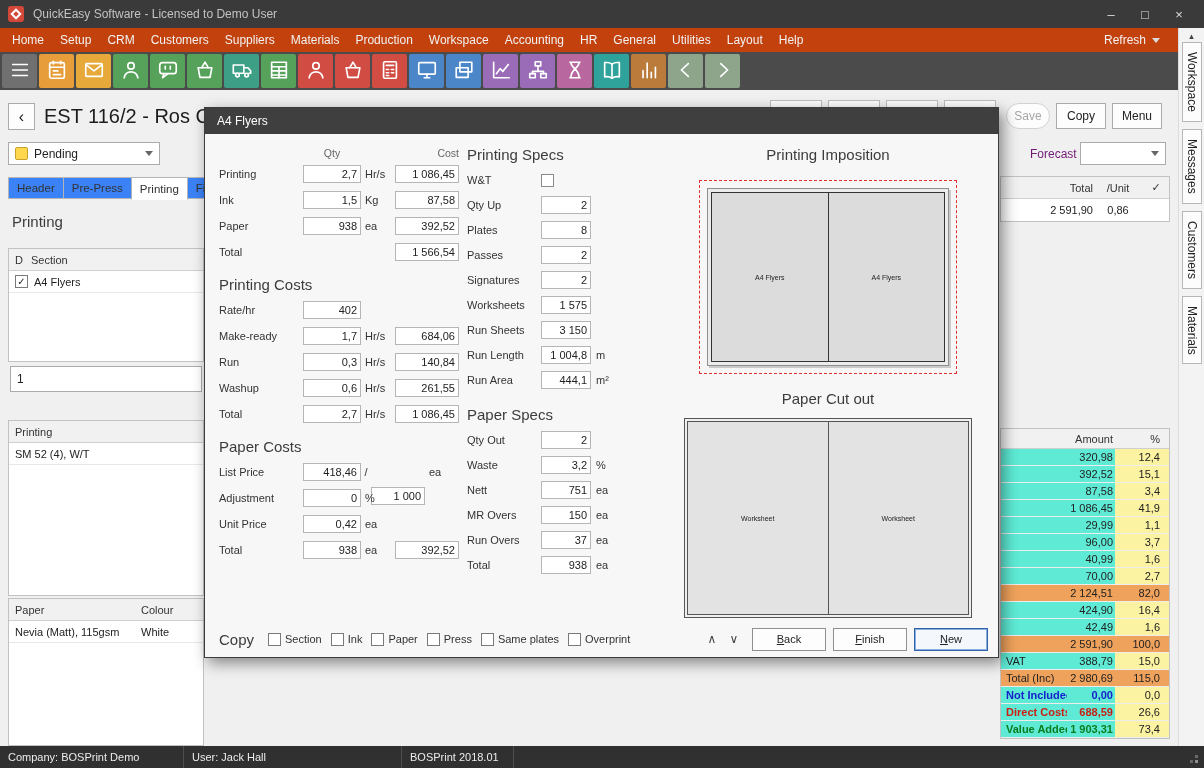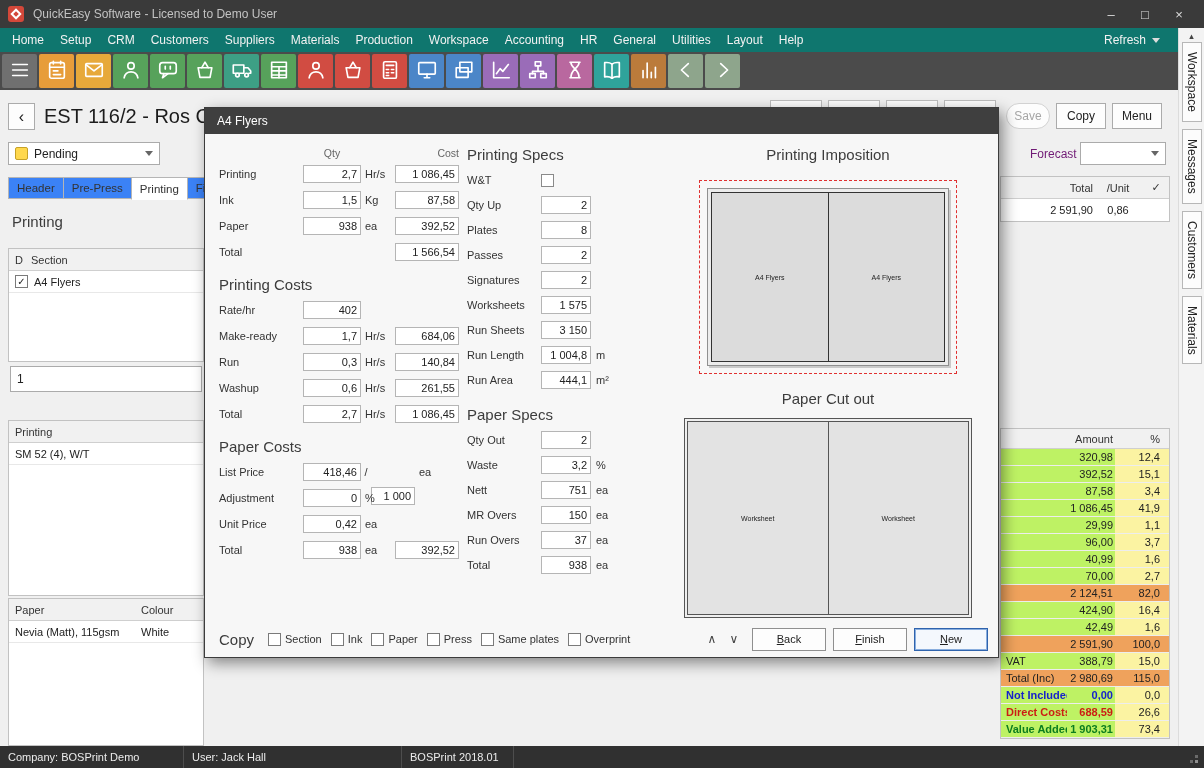--- a/index.html
+++ b/index.html
@@ -9,21 +9,21 @@
 
   
   .titlebar{position:absolute;left:0;top:0;width:1204px;height:28px;background:#3a3a3a;display:flex;align-items:center;padding:0 8px;}
   .app-icon{width:16px;height:16px;background:#d4483a;border-radius:3px;position:relative;flex:0 0 auto;}
   .app-icon i{position:absolute;inset:4px;border:2px solid #fff;transform:rotate(45deg);display:block;}
   .titlebar .title{color:#c3c3c3;margin-left:9px;font-size:12px;}
   .win-controls{margin-left:auto;display:flex;}
   .wbtn{width:34px;height:28px;display:flex;align-items:center;justify-content:center;color:#ddd;font-size:13px;cursor:default;}
 
   
-  .menubar{position:absolute;left:0;top:28px;width:1204px;height:24px;background:#0f766e;display:flex;align-items:center;padding:0 4px;}
+  .menubar{position:absolute;left:0;top:28px;width:1204px;height:24px;background:#c2410c;display:flex;align-items:center;padding:0 4px;}
   .menu-items{display:flex;height:100%;}
   .menu-item{color:#f2f2f2;padding:0 8px;display:flex;align-items:center;font-size:12px;}
   .menu-refresh{margin-left:auto;margin-right:40px;color:#f2f2f2;display:flex;align-items:center;gap:6px;font-size:12px;}
   .menu-refresh .caret{border-top-color:#ddd;margin-left:0;}
 
   
   .toolbar{position:absolute;left:0;top:52px;width:1178px;height:38px;background:#4b4b4b;display:flex;align-items:center;padding:0 2px;gap:2px;}
   .ticon{width:35px;height:34px;display:flex;align-items:center;justify-content:center;border-radius:2px;flex:0 0 auto;}
 
   
@@ -53,21 +53,21 @@
 
   
   .trow{display:flex;height:22px;align-items:center;font-size:11px;}
   .trow.hdr{background:#f1f1f1;border-bottom:1px solid #cfcfcf;color:#333;}
   .tsp{flex:1;}
   .tcol-total{width:62px;text-align:right;padding-right:4px;}
   .tcol-unit{width:46px;text-align:center;padding-right:4px;}
   .tcol-chk{width:26px;text-align:center;font-size:11px;}
 
   
-  .crow{display:flex;height:17px;line-height:17px;font-size:11px;background:#bef264;border-bottom:1px solid #ededed;}
+  .crow{display:flex;height:17px;line-height:17px;font-size:11px;background:#5eead4;border-bottom:1px solid #ededed;}
   .crow .clbl{width:66px;padding-left:5px;white-space:nowrap;overflow:hidden;}
   .crow .camt{flex:1;text-align:right;padding-right:2px;white-space:nowrap;}
   .crow .cpct{width:54px;text-align:right;padding-right:9px;background:#fbf3a2;}
   .crow.chdr{background:#f1f1f1;border-bottom:1px solid #cfcfcf;height:20px;line-height:20px;color:#333;}
   .crow.chdr .cpct{background:#f1f1f1;}
   .crow.hl{background:#efa25c;}
   .crow.hl .cpct{background:#efa25c;}
   .crow.lblue .clbl,.crow.lblue .camt{color:#1621cc;font-weight:bold;}
   .crow.lred .clbl,.crow.lred .camt{color:#cc1d14;font-weight:bold;}
   .crow.lgreen .clbl,.crow.lgreen .camt{color:#0c7d1f;font-weight:bold;}
@@ -98,21 +98,21 @@
   .drow{display:flex;align-items:center;height:20px;margin-bottom:6px;font-size:11px;color:#333;}
   .drow.colhdr{height:14px;margin-bottom:4px;color:#666;font-size:10.5px;}
   .dlabel{width:84px;white-space:nowrap;}
   .dqty{width:58px;display:flex;}
   .dqty input,.dcost input,.dper input,.sval input{width:100%;height:18px;border:1px solid #b5b5b5;background:#fff;font-family:inherit;font-size:11px;text-align:right;padding:0 3px;color:#222;}
   .dqty-h{width:58px;text-align:center;}
   .dunit{width:30px;padding-left:4px;white-space:nowrap;}
   .dcost{width:64px;margin-left:auto;display:flex;}
   .dcost-h{width:64px;margin-left:auto;text-align:right;}
   .dsep{width:10px;text-align:center;}
-  .dper{width:44px;display:flex;margin-top:47px;}
+  .dper{width:54px;display:flex;margin-top:47px;}
   .dunit2{padding-left:4px;}
 
   .srow{display:flex;align-items:center;height:20px;margin-bottom:5px;font-size:11px;color:#333;}
   .slabel{width:74px;white-space:nowrap;}
   .sval{width:50px;display:flex;}
   .sunit{padding-left:5px;white-space:nowrap;}
   .scb{width:13px;height:13px;border:1px solid #8a8a8a;background:#fff;}
 
   .impo{width:258px;height:194px;margin:14px auto 0;border:1px dashed #e03030;padding:7px;}
   .impo-sheet{width:100%;height:100%;background:#ececec;border:1px solid #8f8f8f;box-shadow:2px 2px 0 rgba(0,0,0,.18);display:flex;padding:3px;}

